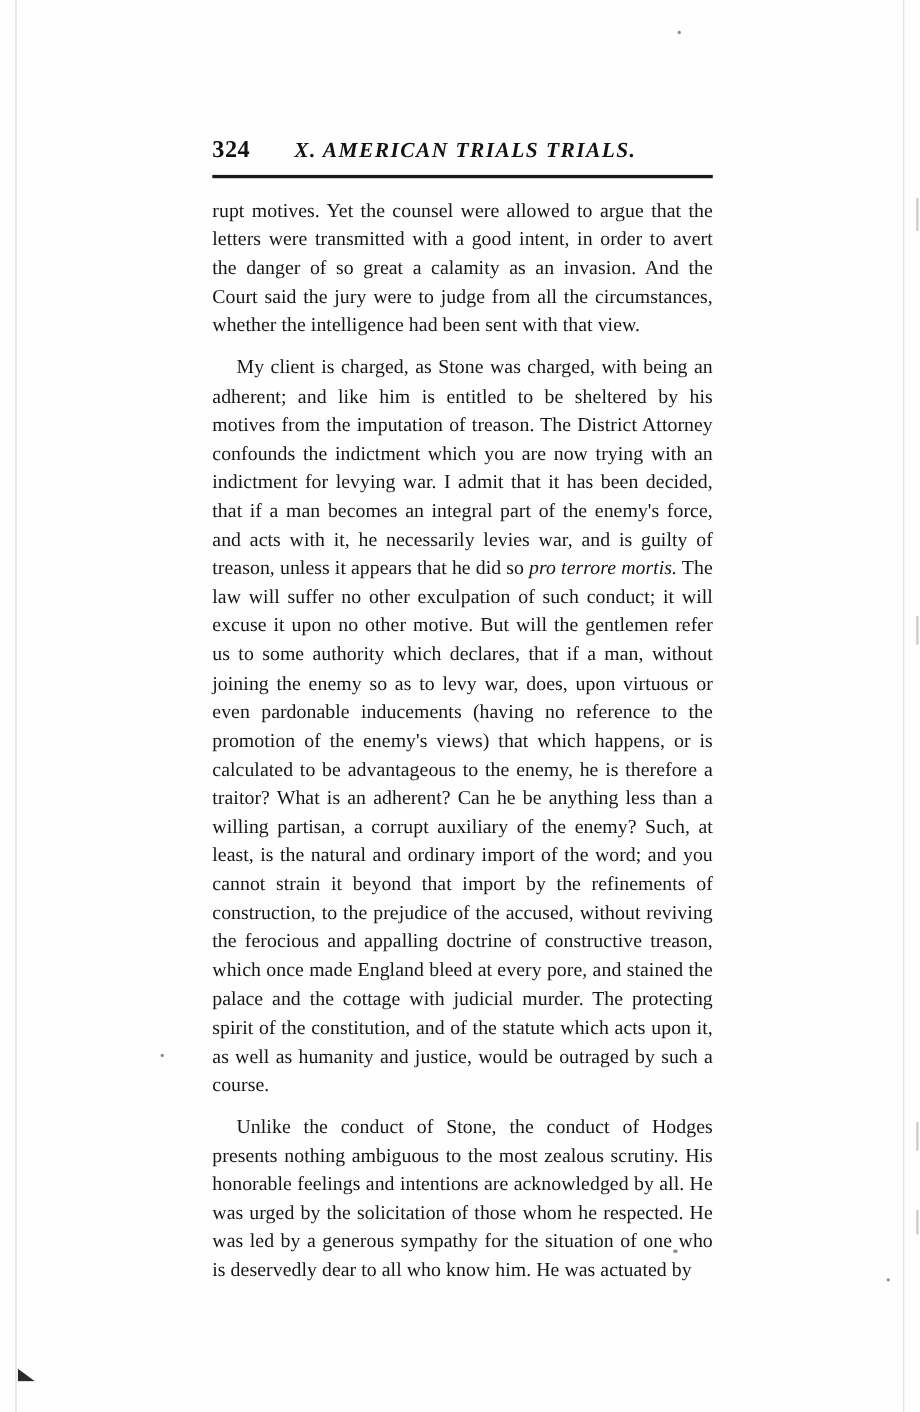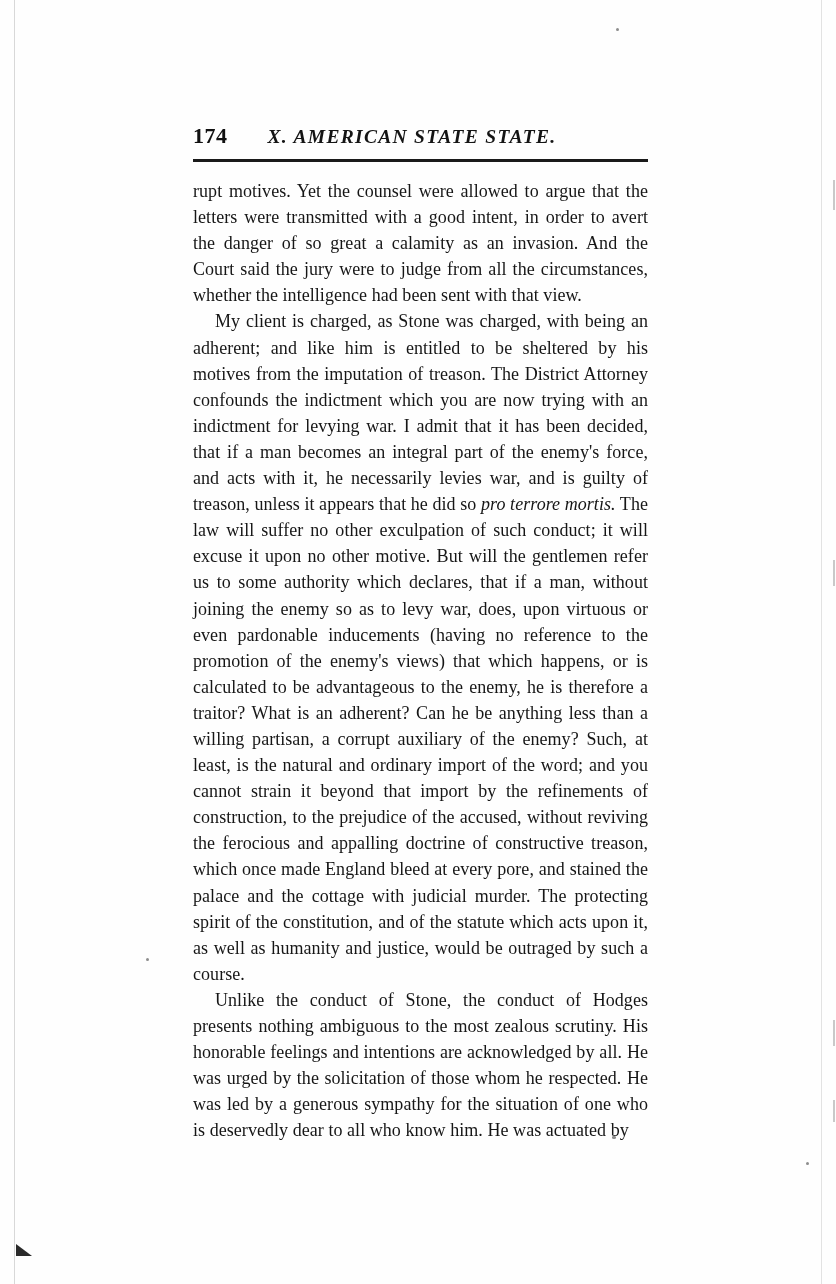--- a/index.html
+++ b/index.html
@@ -106,21 +106,21 @@
     line-height: 26.1px;
     text-align: justify;
     text-justify: inter-word;
     color: #161616;
     letter-spacing: 0.05px;
   }
   .body-col p.indent {
     text-indent: 22px;
   }
   .body-col p + p {
-    margin-top: 0px;
+    margin-top: 12px;
   }
   .body-col i {
     font-style: italic;
   }
 </style>
 </head>
 <body>
 
 <div class="page">
 
@@ -132,22 +132,22 @@
   <div class="speck s2"></div>
   <div class="speck s3"></div>
   <div class="speck s4"></div>
 
   <div class="tick t1"></div>
   <div class="tick t2"></div>
   <div class="tick t3"></div>
   <div class="tick t4"></div>
 
   <header class="page-header">
-    <span class="folio">174</span>
-    <span class="running-head">X.  AMERICAN STATE STATE.</span>
+    <span class="folio">324</span>
+    <span class="running-head">X.  AMERICAN TRIALS TRIALS.</span>
   </header>
 
   <div class="rule"></div>
 
   <div class="body-col">
     <p>rupt motives.  Yet the counsel were allowed to argue that the letters were transmitted with a good intent, in order to avert the danger of so great a calamity as an invasion.  And the Court said the jury were to judge from all the circumstances, whether the intelligence had been sent with that view.</p>
     <p class="indent"><span>My client is charged, as Stone was charged, with being an adherent; and like him is entitled to be sheltered by his motives from the imputation of treason.  The District Attorney confounds the indictment which you are now trying with an indictment for levying war.  I admit that it has been decided, that if a man becomes an integral part of the enemy's force, and acts with it, he necessarily levies war, and is guilty of treason, unless it appears that he did so </span><i>pro terrore mortis.</i><span>  The law will suffer no other exculpation of such conduct; it will excuse it upon no other motive.  But will the gentlemen refer us to some authority which declares, that if a man, without joining the enemy so as to levy war, does, upon virtuous or even pardonable inducements (having no reference to the promotion of the enemy's views) that which happens, or is calculated to be advantageous to the enemy, he is therefore a traitor?  What is an adherent?  Can he be anything less than a willing partisan, a corrupt auxiliary of the enemy?  Such, at least, is the natural and ordinary import of the word; and you cannot strain it beyond that import by the refinements of construction, to the prejudice of the accused, without reviving the ferocious and appalling doctrine of constructive treason, which once made England bleed at every pore, and stained the palace and the cottage with judicial murder.  The protecting spirit of the constitution, and of the statute which acts upon it, as well as humanity and justice, would be outraged by such a course.</span></p>
     <p class="indent">Unlike the conduct of Stone, the conduct of Hodges presents nothing ambiguous to the most zealous scrutiny.  His honorable feelings and intentions are acknowledged by all. He was urged by the solicitation of those whom he respected.  He was led by a generous sympathy for the situation of one who is deservedly dear to all who know him.  He was actuated by</p>
   </div>
 

